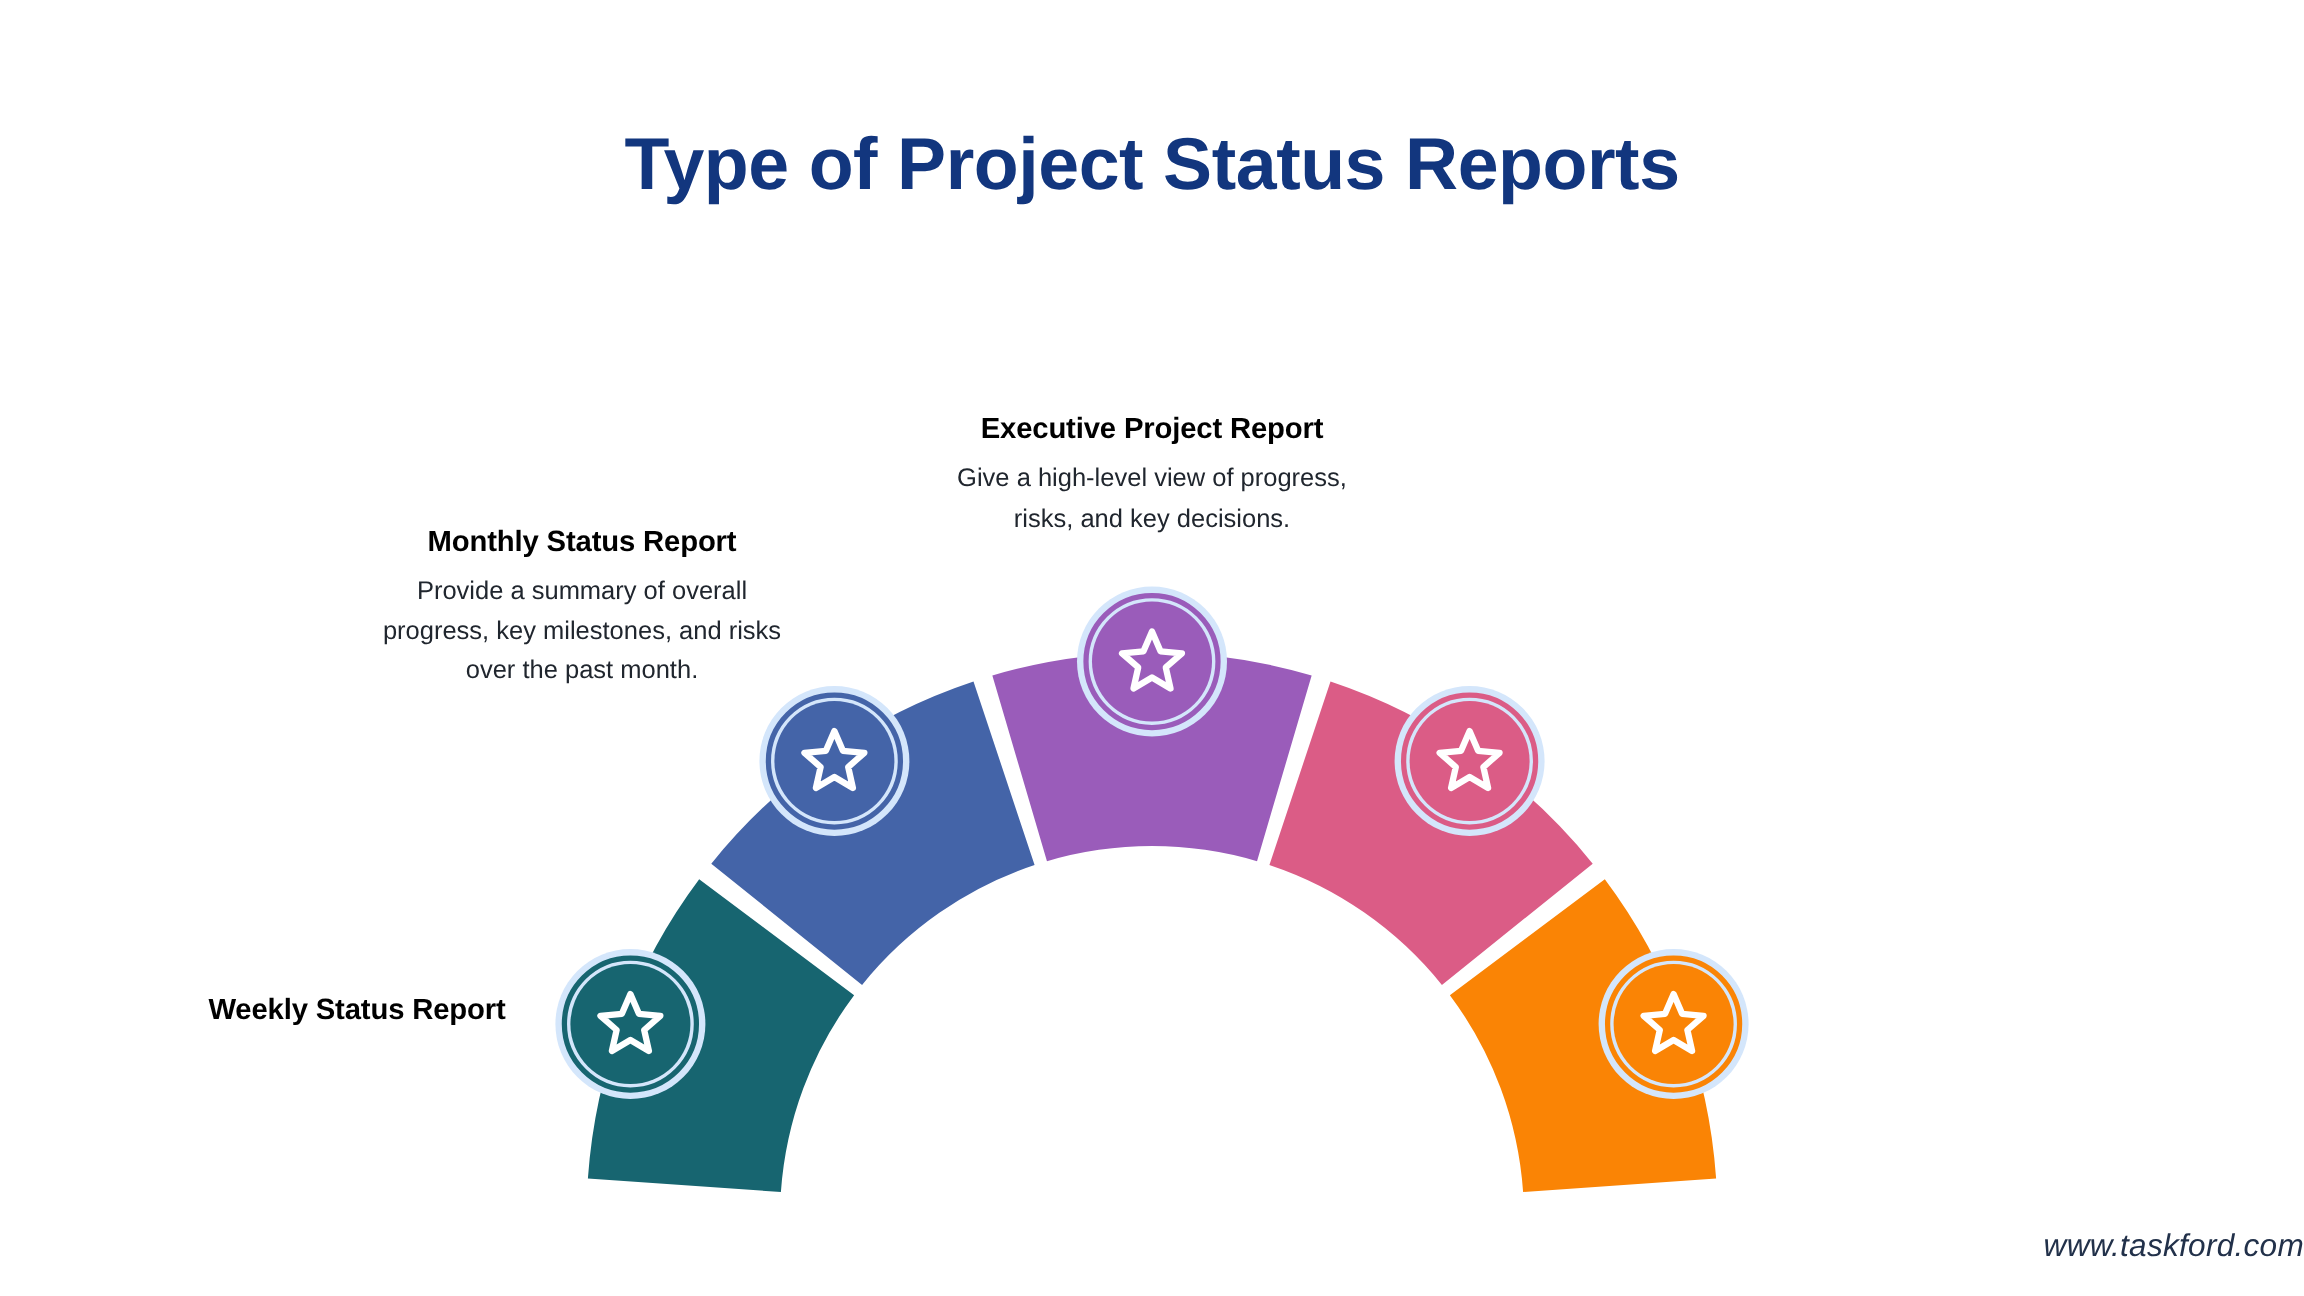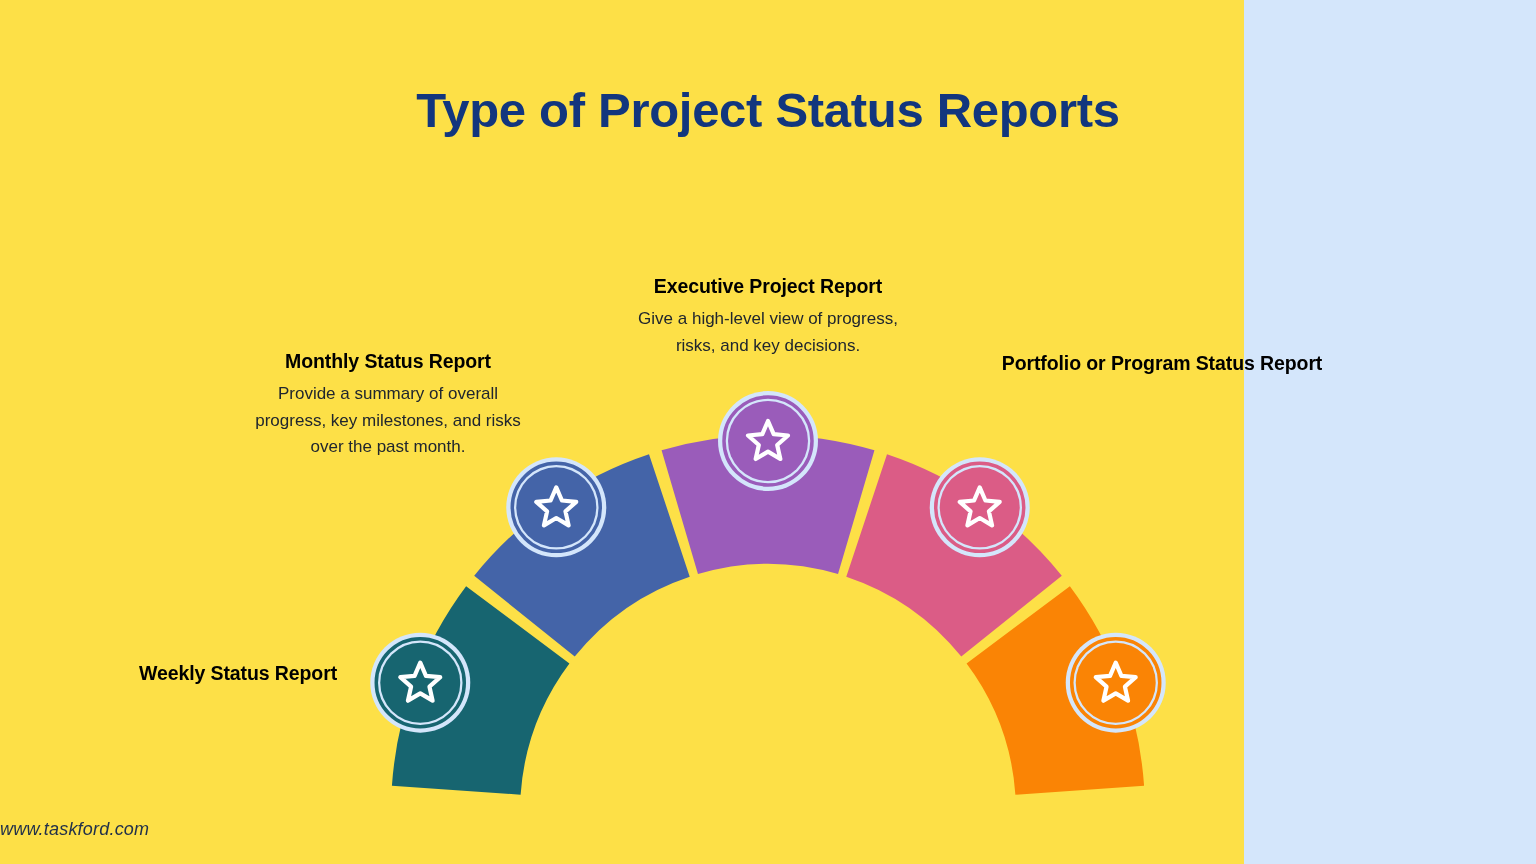--- a/index.html
+++ b/index.html
@@ -10,23 +10,23 @@
   body {
     width: 1536px;
     height: 864px;
     overflow: hidden;
     background: #d4e6fb;
     font-family: "Liberation Sans", sans-serif;
     -webkit-font-smoothing: antialiased;
   }
   #stage {
     position: relative;
-    width: 1244px;
+    width: 1536px;
     height: 864px;
-    background: #fde047;
+    background: #ffffff;
   }
 
   
   #page-title {
     position: absolute;
     left: 0;
     top: 84px;
     width: 1536px;
     text-align: center;
     font-family: "Liberation Sans", sans-serif;
@@ -36,22 +36,22 @@
     color: #12367e;
     line-height: 1.1;
   }
 
   
   #footer-url {
     position: absolute;
     left: 0;
     top: 819px;
     width: 1536px;
-    text-align: left;
-    font-size: 18px;
+    text-align: right;
+    font-size: 21px;
     font-style: italic;
     font-weight: 500;
     color: #22314a;
     letter-spacing: 0.2px;
   }
 
   
   #diagram {
     position: absolute;
     left: 0;
@@ -153,20 +153,18 @@
   </div>
 
   <div class="callout monthly">
     <div class="callout-title">Monthly Status Report</div>
     <div class="callout-desc">Provide a summary of overall
 progress, key milestones, and risks
 over the past month.</div>
   </div>
 
   <div class="callout portfolio">
-    <div class="callout-title">Portfolio or Program
-Status Report</div>
   </div>
 
 
   <div id="footer-url">www.taskford.com</div>
 
 </div>
 
 </body></html>

